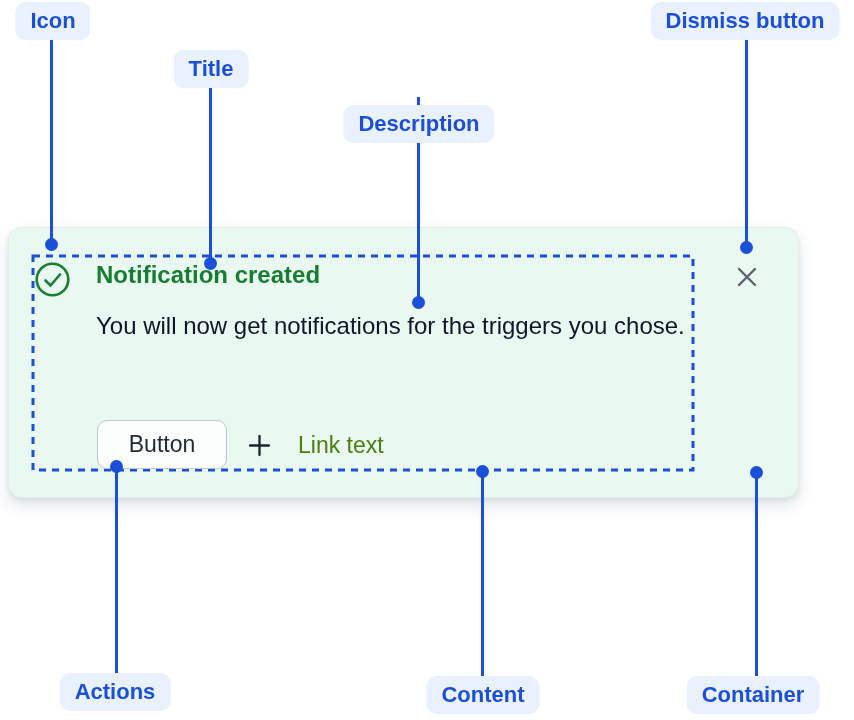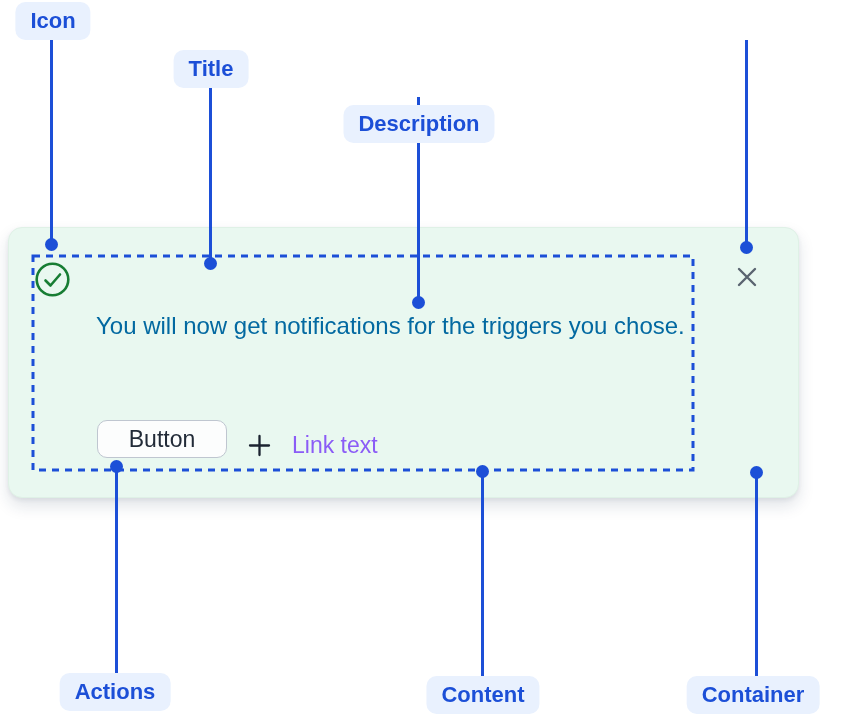--- a/index.html
+++ b/index.html
@@ -46,34 +46,34 @@
     box-sizing:border-box;
   }
   .content-outline{position:absolute;left:30px;top:253px;}
   .status-icon{position:absolute;left:35px;top:262px;}
   .flag-title{
     position:absolute;left:96px;top:261px;
     font-size:24px;font-weight:700;color:#177D33;white-space:nowrap;
   }
   .flag-description{
     position:absolute;left:96px;top:307px;width:600px;
-    font-size:24px;font-weight:400;color:#0369a1;line-height:37px;
+    font-size:24px;font-weight:400;color:#0f172a;line-height:37px;
   }
   .action-button{
-    position:absolute;left:97px;top:420px;width:130px;height:38px;
+    position:absolute;left:97px;top:420px;width:130px;height:49px;
     background:#FCFDFD;border:1.5px solid #BFC6D0;border-radius:10px;
     font-family:"Liberation Sans",sans-serif;
     font-size:23px;color:#222B38;
     display:flex;align-items:center;justify-content:center;
     box-sizing:border-box;cursor:pointer;padding:16px;
   }
   .action-link{
     position:absolute;left:247px;top:424px;height:42px;
-    display:flex;align-items:center;gap:20px;
-    font-size:23px;font-weight:500;color:#8b5cf6;cursor:pointer;white-space:nowrap;
+    display:flex;align-items:center;gap:26px;
+    font-size:23px;font-weight:500;color:#4d7c0f;cursor:pointer;white-space:nowrap;
   }
   .dismiss-button{
     position:absolute;left:731px;top:261px;width:32px;height:32px;
     background:transparent;border:none;padding:0;cursor:pointer;
     display:flex;align-items:center;justify-content:center;
   }
 </style>
 </head>
 <body>
 
@@ -85,20 +85,21 @@
     <rect x="3" y="3" width="660" height="214" fill="none" stroke="#1C4FD7" stroke-width="3" stroke-dasharray="7 6"></rect>
   </svg>
 
   <span class="status-icon">
     <svg width="35" height="35" viewBox="0 0 35 35">
       <circle cx="17.5" cy="17.5" r="15.8" fill="none" stroke="#177D33" stroke-width="2.6"></circle>
       <path d="M10.5 18.5 L15.5 23.5 L25 12.5" fill="none" stroke="#177D33" stroke-width="2.6" stroke-linecap="round" stroke-linejoin="round"></path>
     </svg>
   </span>
 
+  <div class="flag-title">Notification created</div>
   <div class="flag-description">You will now get notifications for the triggers you chose.</div>
 
   <button class="action-button">
     <span>Button</span>
   </button>
   <div class="action-link">
     <span style="display:inline-flex;">
       <svg width="25" height="25" viewBox="0 0 25 25">
         <path d="M12.5 3 V22 M3 12.5 H22" stroke="#1B2330" stroke-width="2.3" stroke-linecap="round"></path>
       </svg>
@@ -126,17 +127,18 @@
   <div class="dot dot-title"></div>
   <div class="dot dot-description"></div>
   <div class="dot dot-dismiss"></div>
   <div class="dot dot-actions"></div>
   <div class="dot dot-content"></div>
   <div class="dot dot-container"></div>
 
   <div class="pill pill-icon">Icon</div>
   <div class="pill pill-title">Title</div>
   <div class="pill pill-description">Description</div>
+  <div class="pill pill-dismiss">Dismiss button</div>
   <div class="pill pill-content">Content</div>
   <div class="pill pill-actions">Actions</div>
   <div class="pill pill-container">Container</div>
 
 </div>
 
 </body></html>

